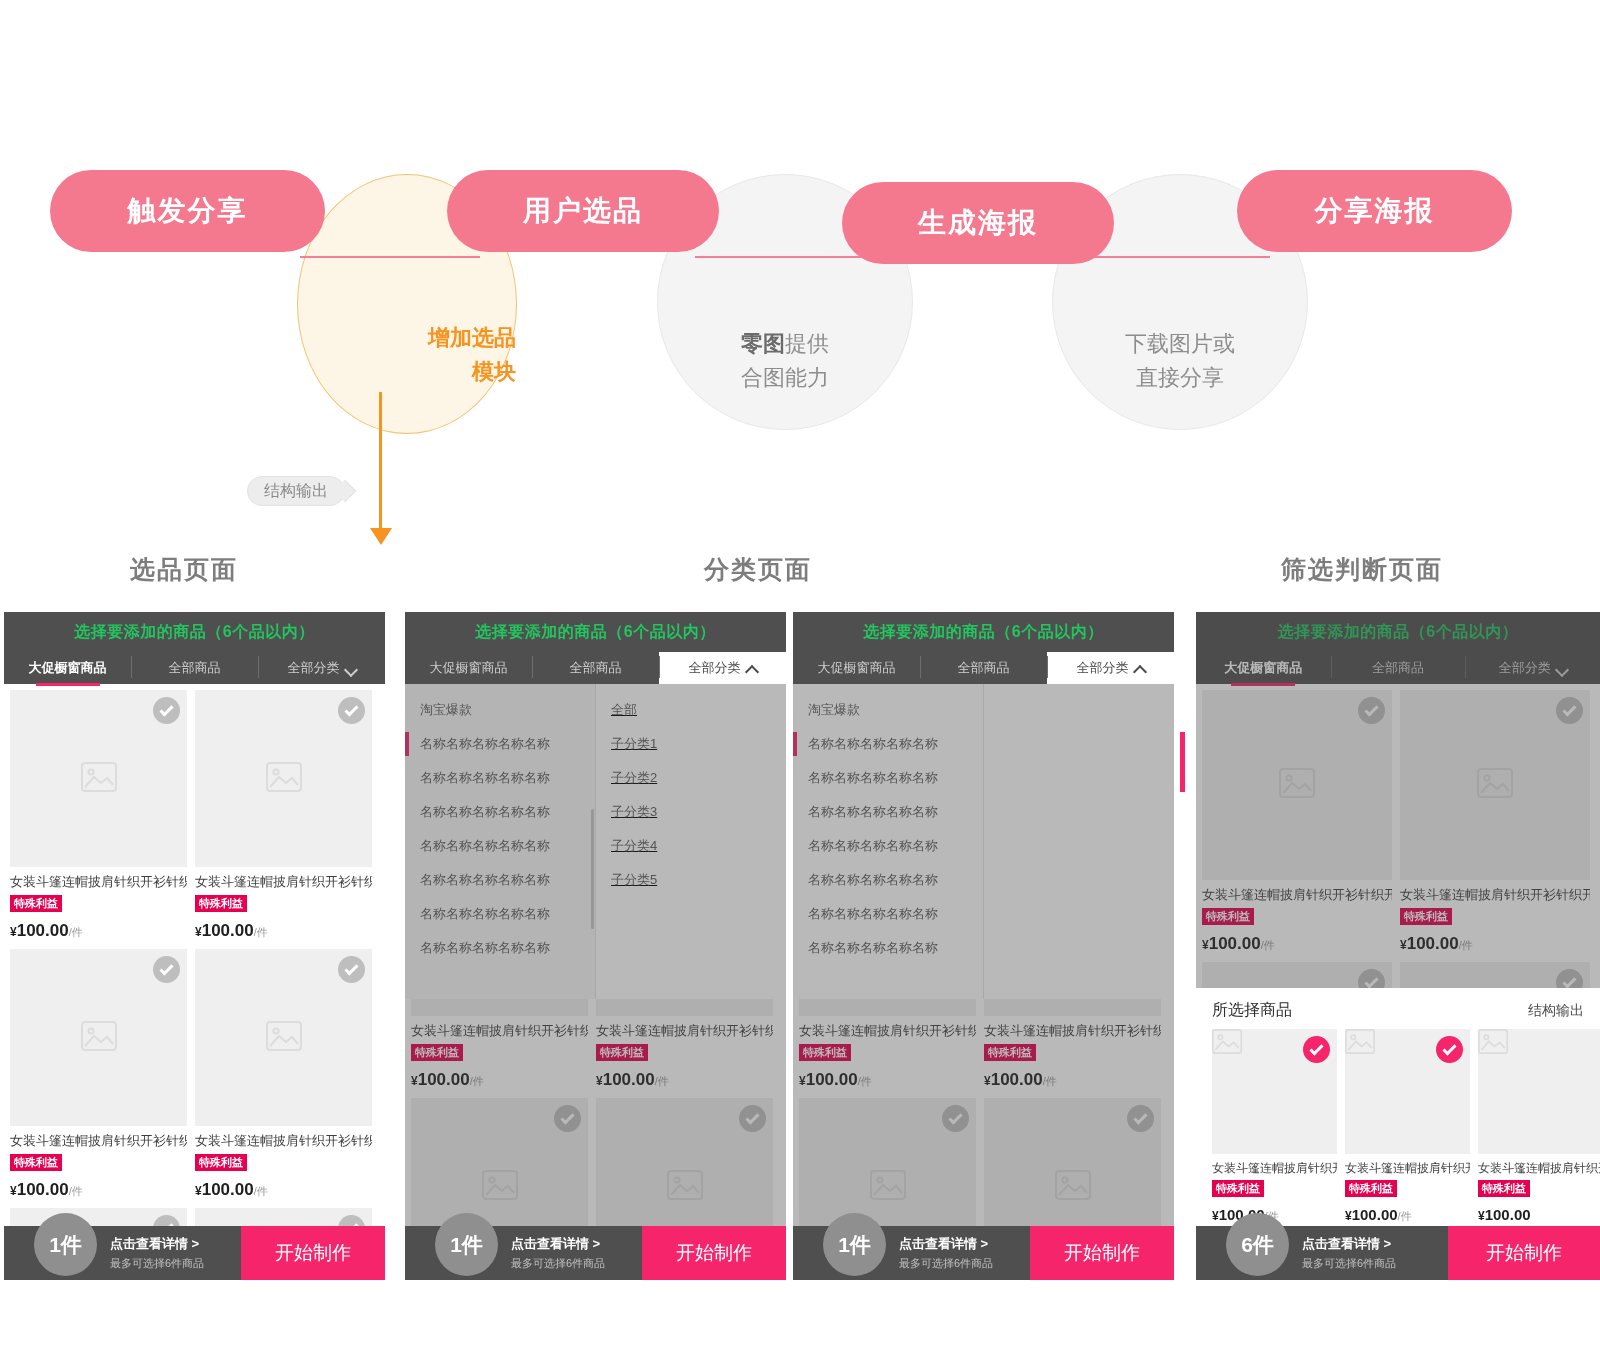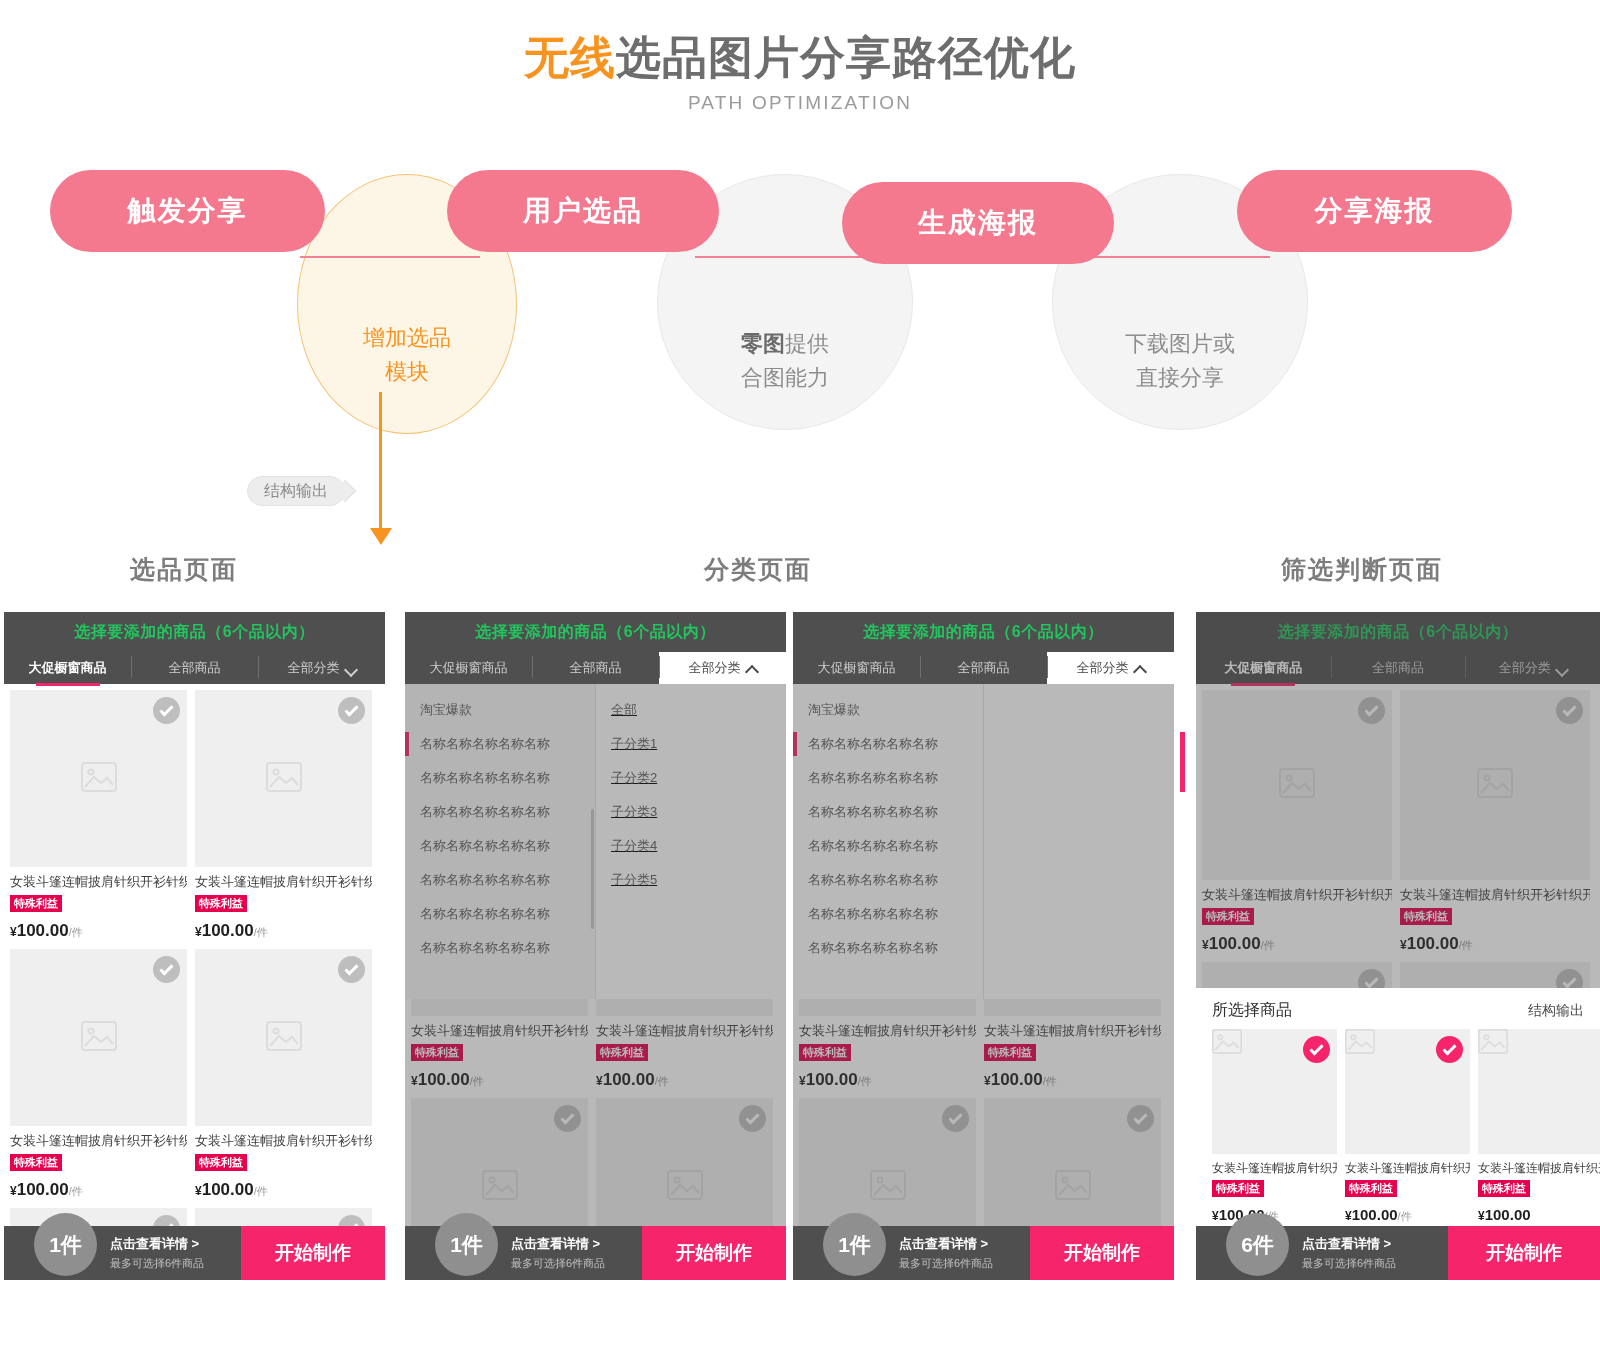--- a/index.html
+++ b/index.html
@@ -20,21 +20,21 @@
   
   .flow { position: absolute; left: 0; top: 170px; width: 1600px; height: 300px; }
   .circle {
     position: absolute; border-radius: 50%;
     display: flex; align-items: flex-end; justify-content: center;
     text-align: center;
   }
   .circle.gray { background: #f4f4f4; border: 1px solid #e8e8e8; }
   .circle.orange { background: #fdf6e6; border: 1px solid #f5c271; }
   .circle .ctext { width: 100%; padding-bottom: 34px; font-size: 22px; line-height: 34px; color: #8d8d8d; }
-  .circle.orange .ctext { color: #f7931e; font-weight: normal; padding-bottom: 44px; }
+  .circle.orange .ctext { color: #f7931e; font-weight: bold; padding-bottom: 44px; text-align: right; }
   .circle .strong { color: #6b6b6b; font-weight: bold; }
 
   .connector { position: absolute; height: 2px; background: #f48098; top: 86px; }
 
   .pill {
     position: absolute; height: 82px; border-radius: 41px;
     background: #f4798f; color: #ffffff;
     display: flex; align-items: center; justify-content: center;
     font-size: 28px; font-weight: bold; letter-spacing: 2px;
   }
@@ -113,42 +113,38 @@
 
   
   .bottombar { position: absolute; left: 0; bottom: 0; width: 100%; height: 54px; display: flex; z-index: 8; }
   .bb-left { flex: 1; background: #4f4f4f; display: flex; align-items: center; position: relative; }
   .bb-count { position: absolute; left: 30px; top: -13px; width: 63px; height: 63px; border-radius: 50%;
               background: #8f8f8f; color: #ffffff; font-size: 21px; font-weight: bold;
               display: flex; align-items: center; justify-content: center; }
   .bb-text { margin-left: 106px; }
   .bb-t1 { color: #ffffff; font-size: 13px; font-weight: bold; }
   .bb-t2 { color: #c2c2c2; font-size: 11px; margin-top: 3px; }
-  .bb-btn { width: 144px; background: #f5246b; color: #ffffff; font-size: 19px; font-weight: bold;
+  .bb-btn { width: 144px; background: #f5246b; color: #ffffff; font-size: 19px; font-weight: normal;
             display: flex; align-items: center; justify-content: center; }
 
   
   .sel-sec { position: absolute; left: 0; width: 100%; background: #ffffff; z-index: 7; }
   .sel-head { display: flex; align-items: center; justify-content: space-between; padding: 12px 16px 8px 16px; }
   .sel-title { font-size: 16px; color: #2f2f2f; }
   .sel-cancel { font-size: 14px; color: #4a4a4a; }
   .sel-row { display: flex; gap: 8px; padding: 0 0 0 16px; }
   .sel-card { width: 125px; flex: none; }
   .sel-thumb { width: 125px; height: 125px; background: #efefef; position: relative; }
   .sel-name { font-size: 12px; color: #3f3f3f; line-height: 18px; margin-top: 5px; white-space: nowrap; overflow: hidden; }
 </style>
 </head>
 <body>
 
 <div class="page">
 
-  <div class="title-wrap">
-    <div class="title-main"><span class="hl">无线</span><span>选品图片分享路径优化</span></div>
-    <div class="title-sub">PATH OPTIMIZATION</div>
-  </div>
 
   <div class="flow">
 
     <div class="circle orange" style="left:297px; top:4px; width:220px; height:260px;">
       <div class="ctext">
         <div>增加选品</div>
         <div>模块</div>
       </div>
     </div>
 

